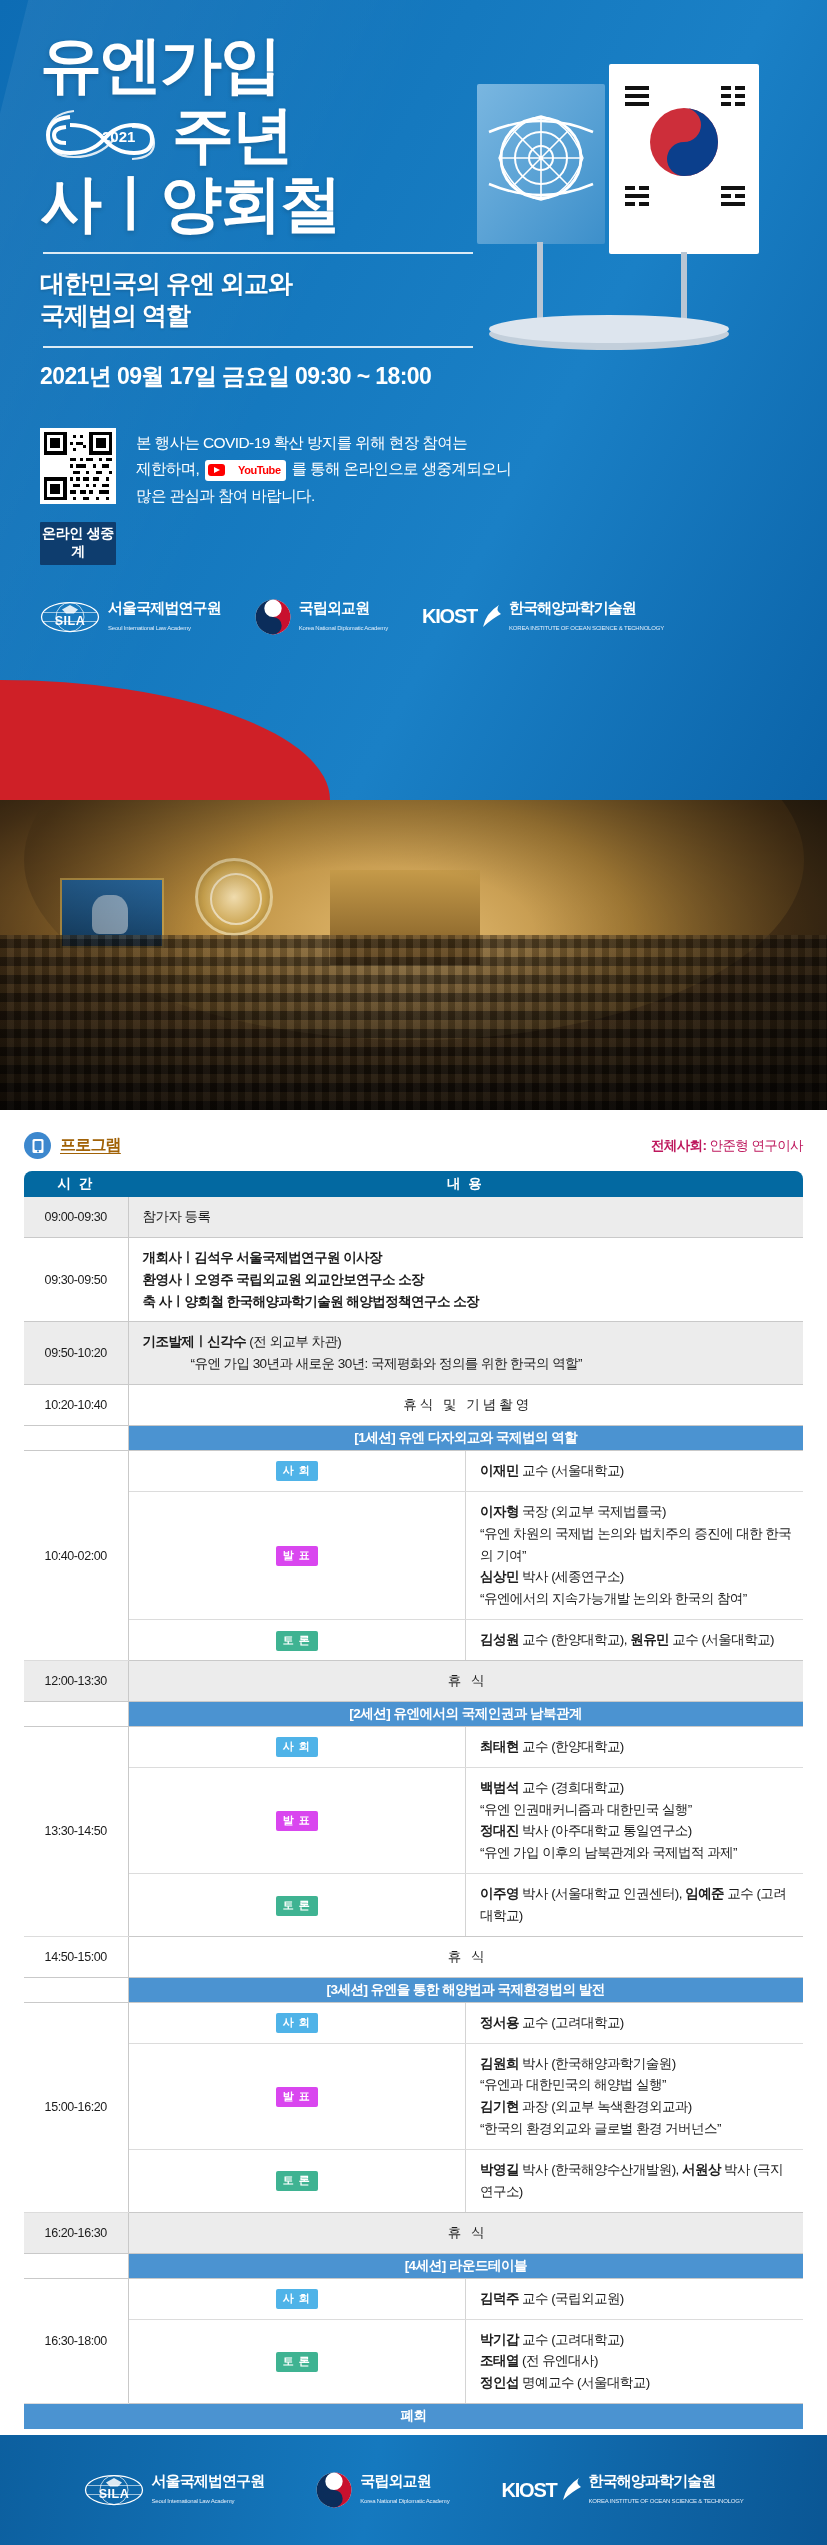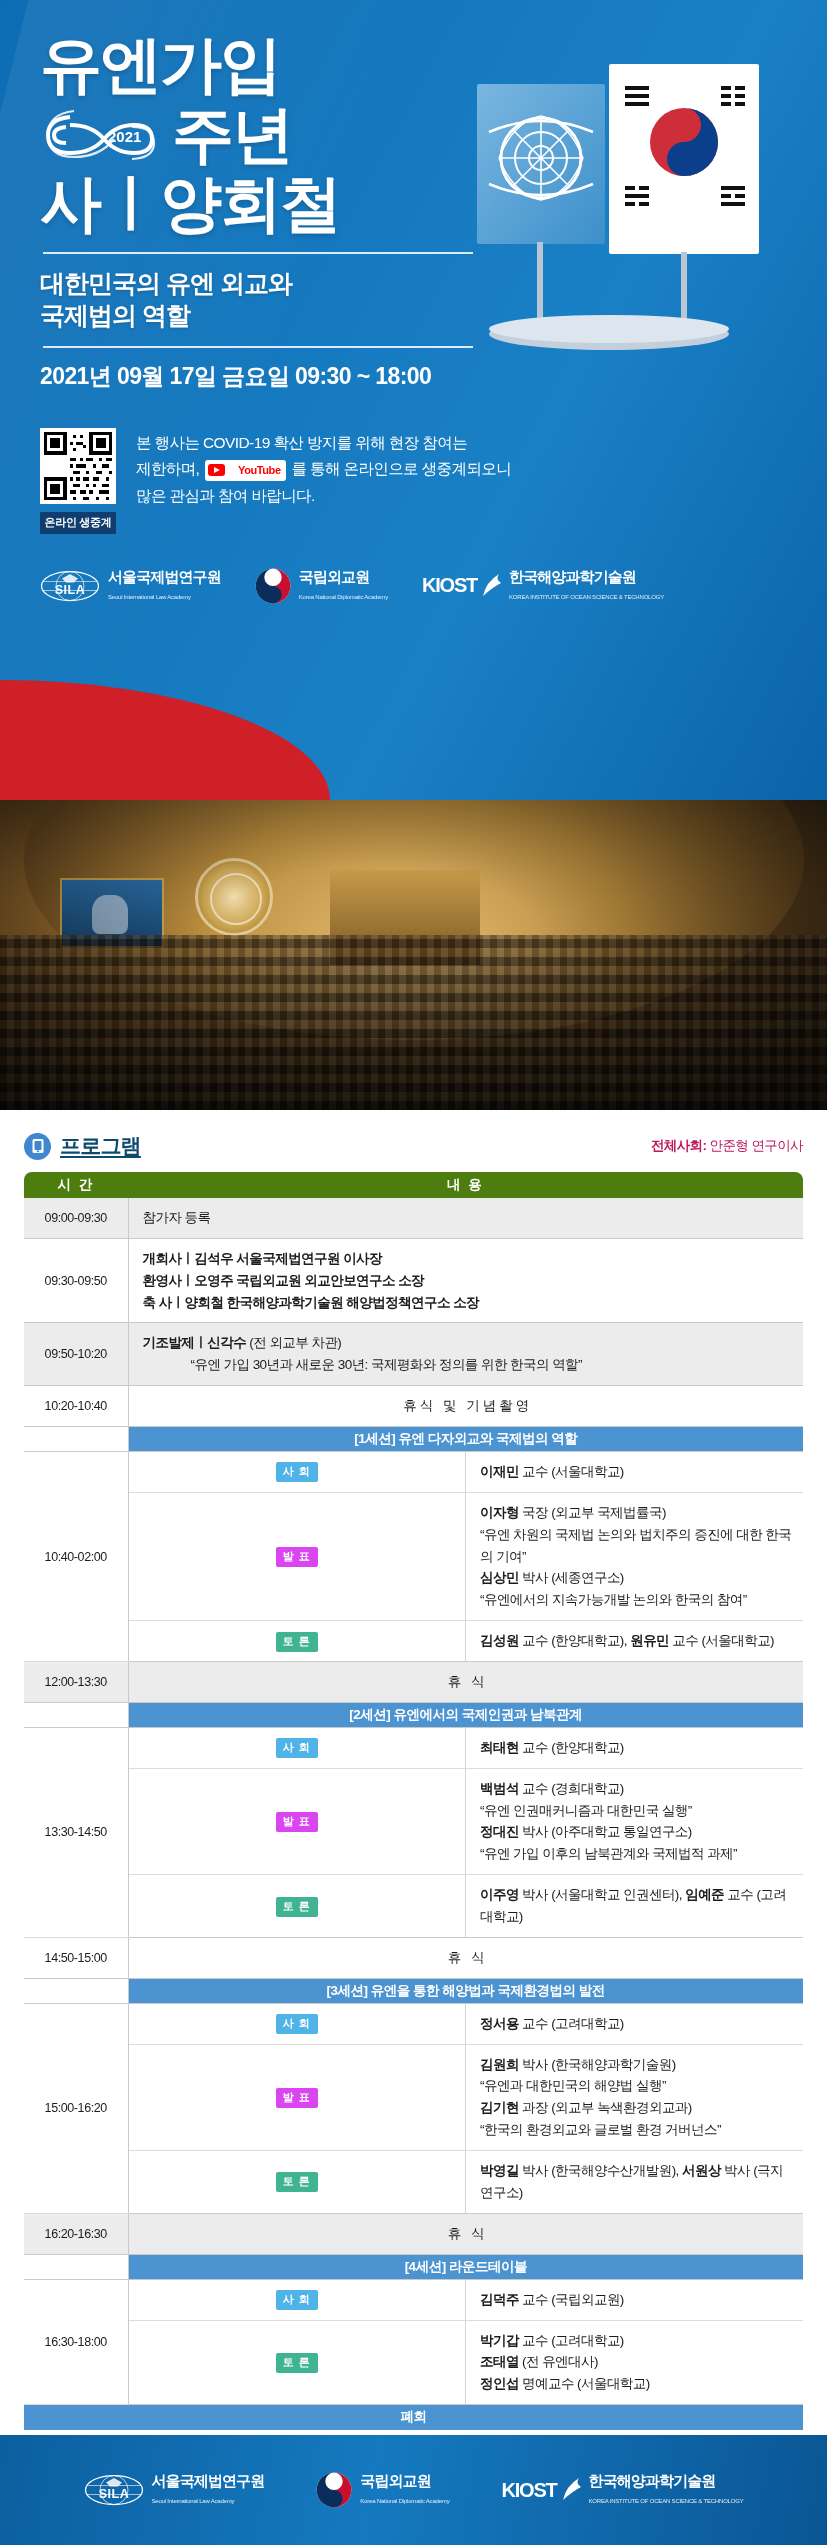--- a/index.html
+++ b/index.html
@@ -27,21 +27,21 @@
 
   .title-line {
     color:#fff; font-weight:800; letter-spacing:-2px; line-height:0.99;
     font-size: 62px; text-shadow: 0 2px 5px rgba(0,0,0,.18);
     white-space: nowrap;
   }
   .title-row2 { display:flex; align-items:center; gap:4px; margin: 2px 0; }
   .logo30 { position:relative; width:128px; height:74px; flex:0 0 auto; }
   .logo30 svg { display:block; }
   .yr2021 {
-    position:absolute; left:68px; top:31px; color:#fff;
+    position:absolute; left:62px; top:31px; color:#fff;
     font-size:15px; font-weight:800; letter-spacing:0px;
   }
 
   .rule {
     width: 430px; height:2px; background: rgba(255,255,255,.85);
     margin: 17px 0 13px 3px;
   }
   .subtitle {
     color:#fff; font-weight:800; font-size:25px; line-height:1.3;
     letter-spacing:-1px; text-shadow: 0 1px 3px rgba(0,0,0,.18);
@@ -49,21 +49,21 @@
   .rule2 { width: 430px; height:2px; background: rgba(255,255,255,.85); margin: 14px 0 13px 3px; }
   .datetime {
     color:#fff; font-weight:800; font-size:23px; letter-spacing:-0.6px;
   }
 
   .notice-block { display:flex; gap:16px; margin-top:36px; align-items:flex-start; }
   .qr-wrap { width:80px; flex:0 0 auto; }
   .qr { width:76px; height:76px; background:#fff; padding:4px; }
   .qr svg { display:block; }
   .qr-cap {
-    margin-top:8px; background:#0e3d6e; color:#fff; font-size:11px;
+    margin-top:18px; background:#0e3d6e; color:#fff; font-size:14px;
     text-align:center; padding:3px 0 4px; font-weight:700; letter-spacing:-0.3px;
     border-radius:1px; width:76px;
   }
   .notice-text { color:#fff; font-size:15.5px; line-height:1.72; letter-spacing:-0.6px; padding-top:2px; }
   .yt-badge {
     display:inline-flex; align-items:center; gap:13px; background:#fff; border-radius:3px;
     padding:1px 5px 1px 3px; vertical-align:-2px; margin:0 2px;
   }
   .yt-ico { width:17px; height:12px; background:#ff0000; border-radius:3px; position:relative; }
   .yt-ico:after{
@@ -137,31 +137,31 @@
   
   .program { padding: 22px 24px 0 24px; }
   .prog-head { display:flex; align-items:center; justify-content:space-between; margin-bottom:12px; }
   .prog-title-wrap { display:flex; align-items:center; gap:9px; }
   .book-icon {
     width:27px; height:27px; border-radius:50%; background:#3d88ce;
     display:flex; align-items:center; justify-content:center; flex:0 0 auto;
   }
   .book-icon svg { display:block; }
   .prog-title {
-    color:#0c4a6e; font-size:21px; font-weight:800; letter-spacing:-0.8px;
+    color:#a16207; font-size:16px; font-weight:800; letter-spacing:-0.8px;
     text-decoration: underline; text-underline-offset: 3px;
   }
   .moderator { font-size:13.5px; color:#be185d; letter-spacing:-0.6px; }
   .moderator b { font-weight:800; }
 
   table.pg { width:100%; border-collapse:collapse; table-layout:fixed; }
   table.pg td { vertical-align:middle; }
 
   .th-time, .th-content {
-    background:#4d7c0f; color:#fff; font-weight:800; font-size:13.5px;
+    background:#0369a1; color:#fff; font-weight:800; font-size:13.5px;
     text-align:center; height:26px; letter-spacing:2px;
   }
   .th-time { border-top-left-radius:8px; border-bottom-left-radius:0; width:104px; }
   .th-content { border-top-right-radius:8px; }
 
   .c-time {
     width:104px; text-align:center; font-size:12.5px; color:#1c1c1c;
     letter-spacing:-0.4px; border-right:1px solid #c9c9c9; padding:8px 0;
   }
   .c-body { padding:9px 10px 9px 14px; font-size:13.5px; color:#1c1c1c; letter-spacing:-0.55px; line-height:1.62; }

